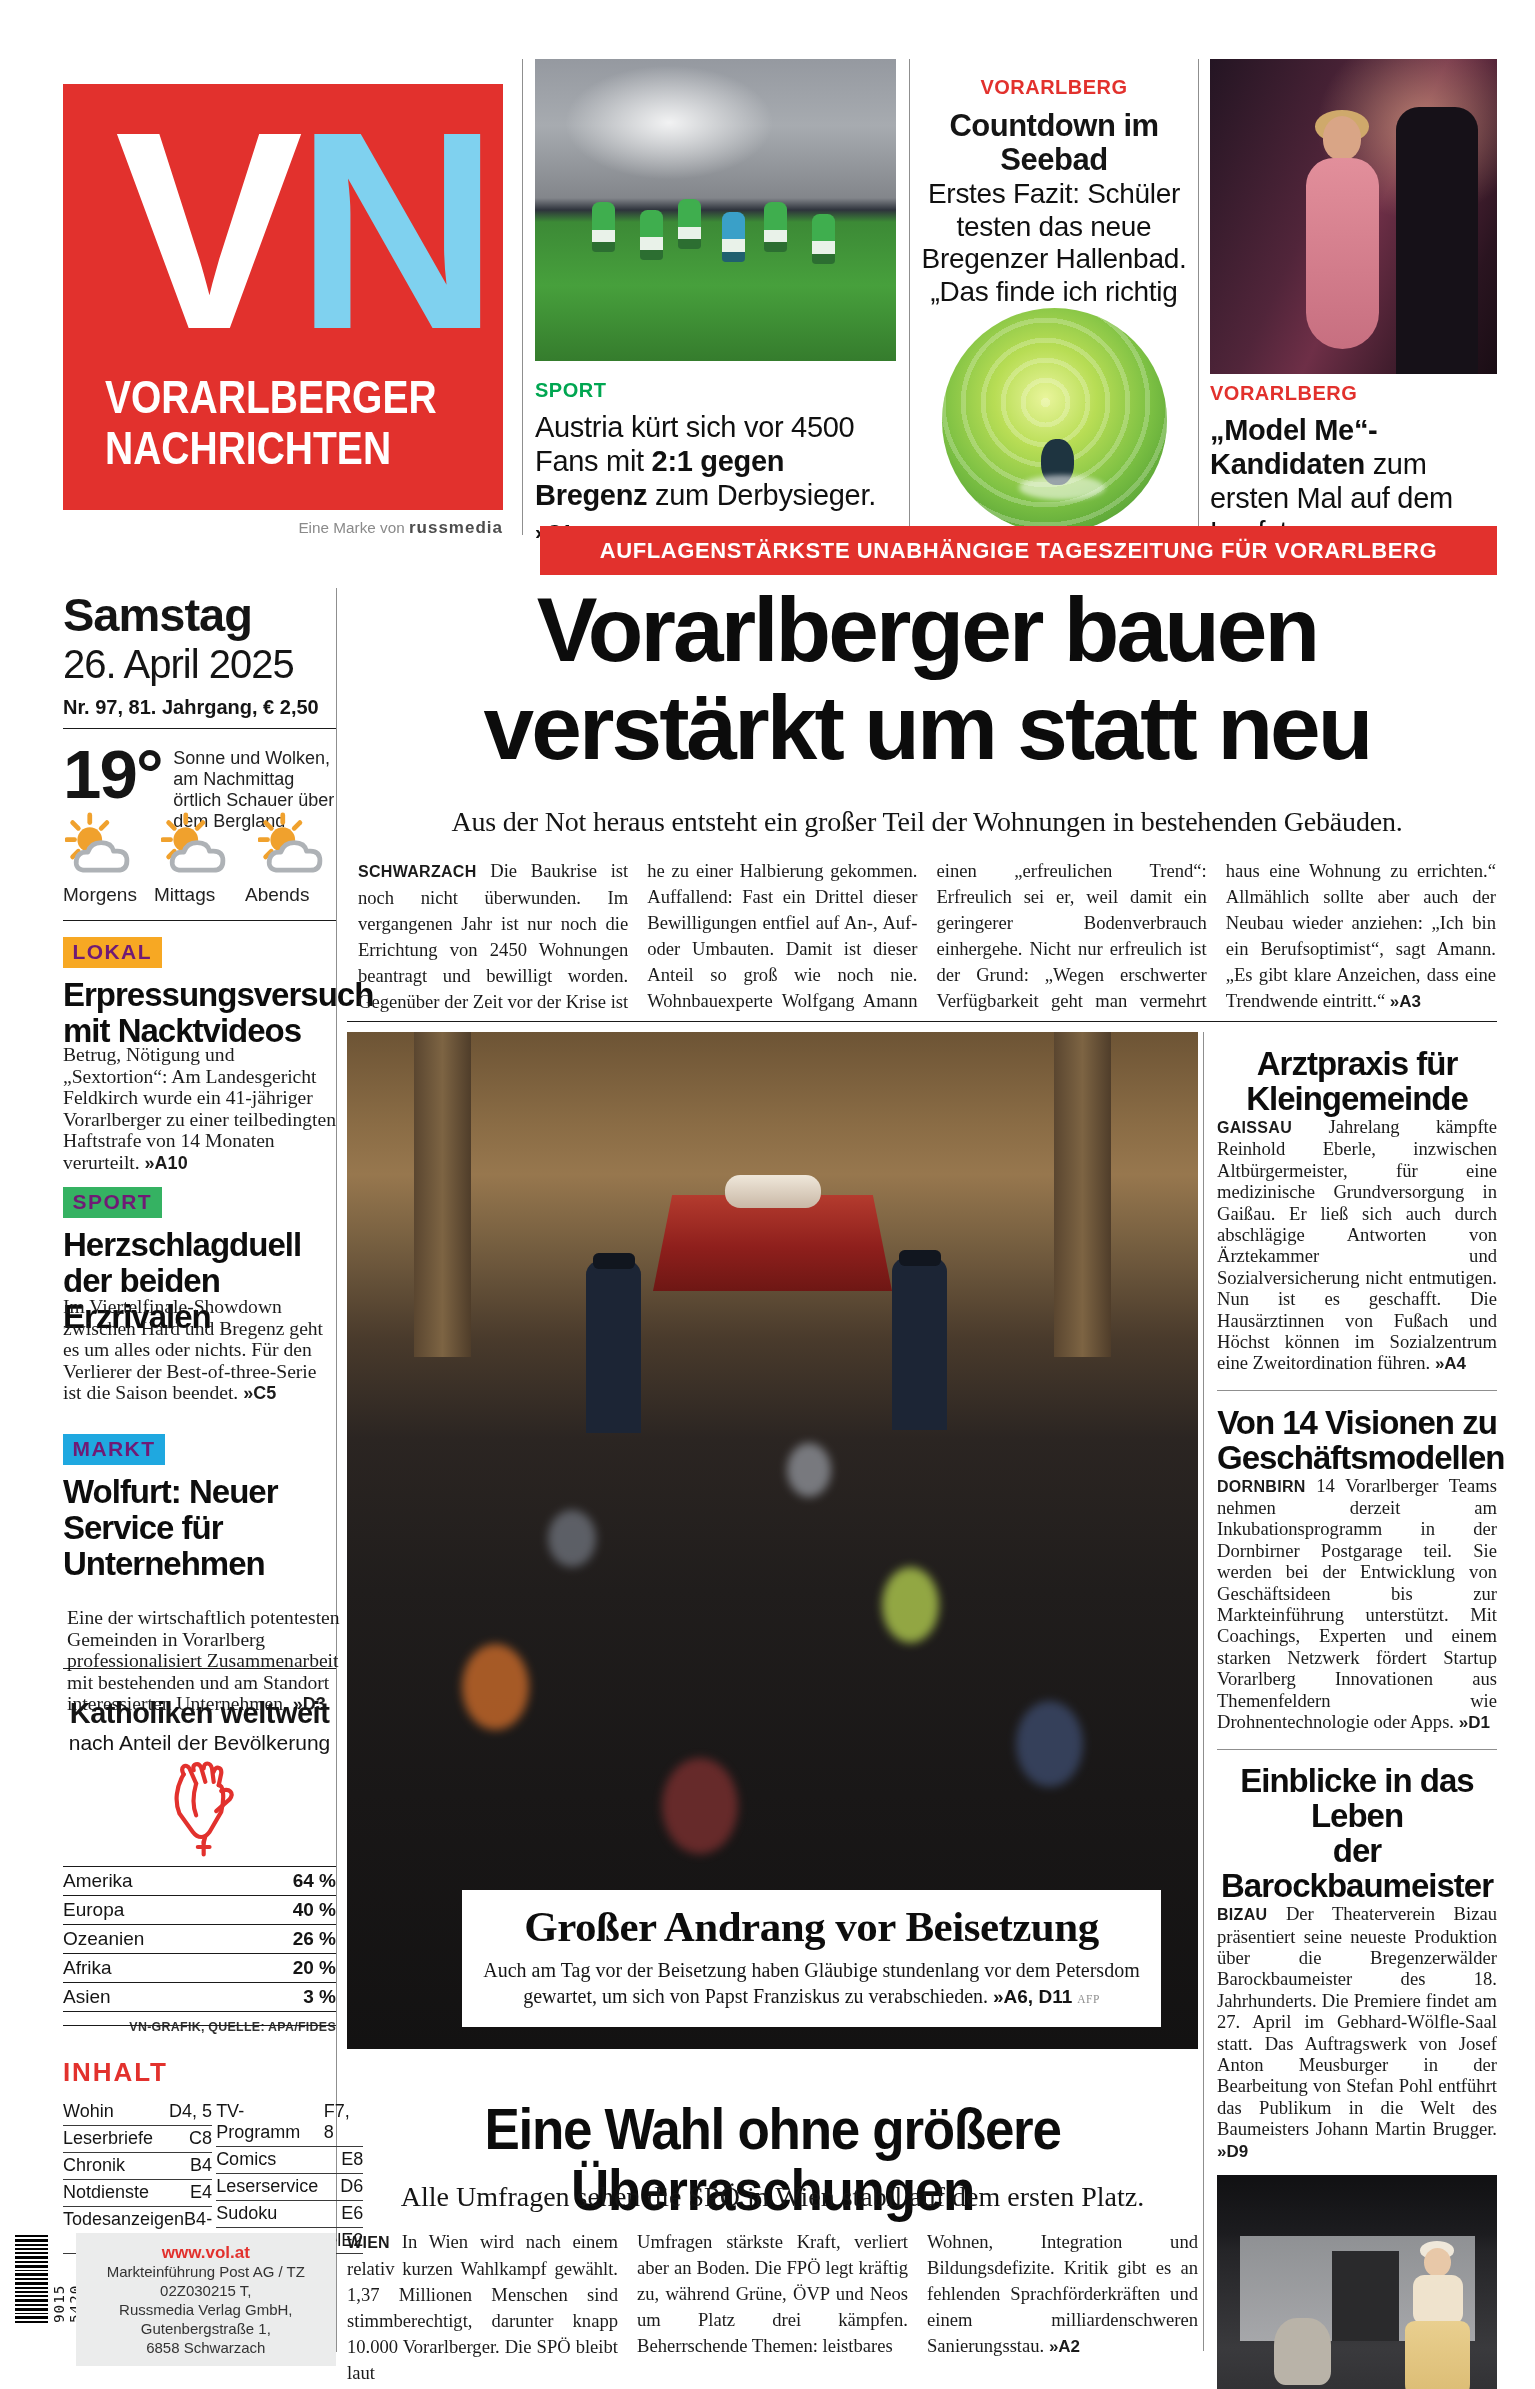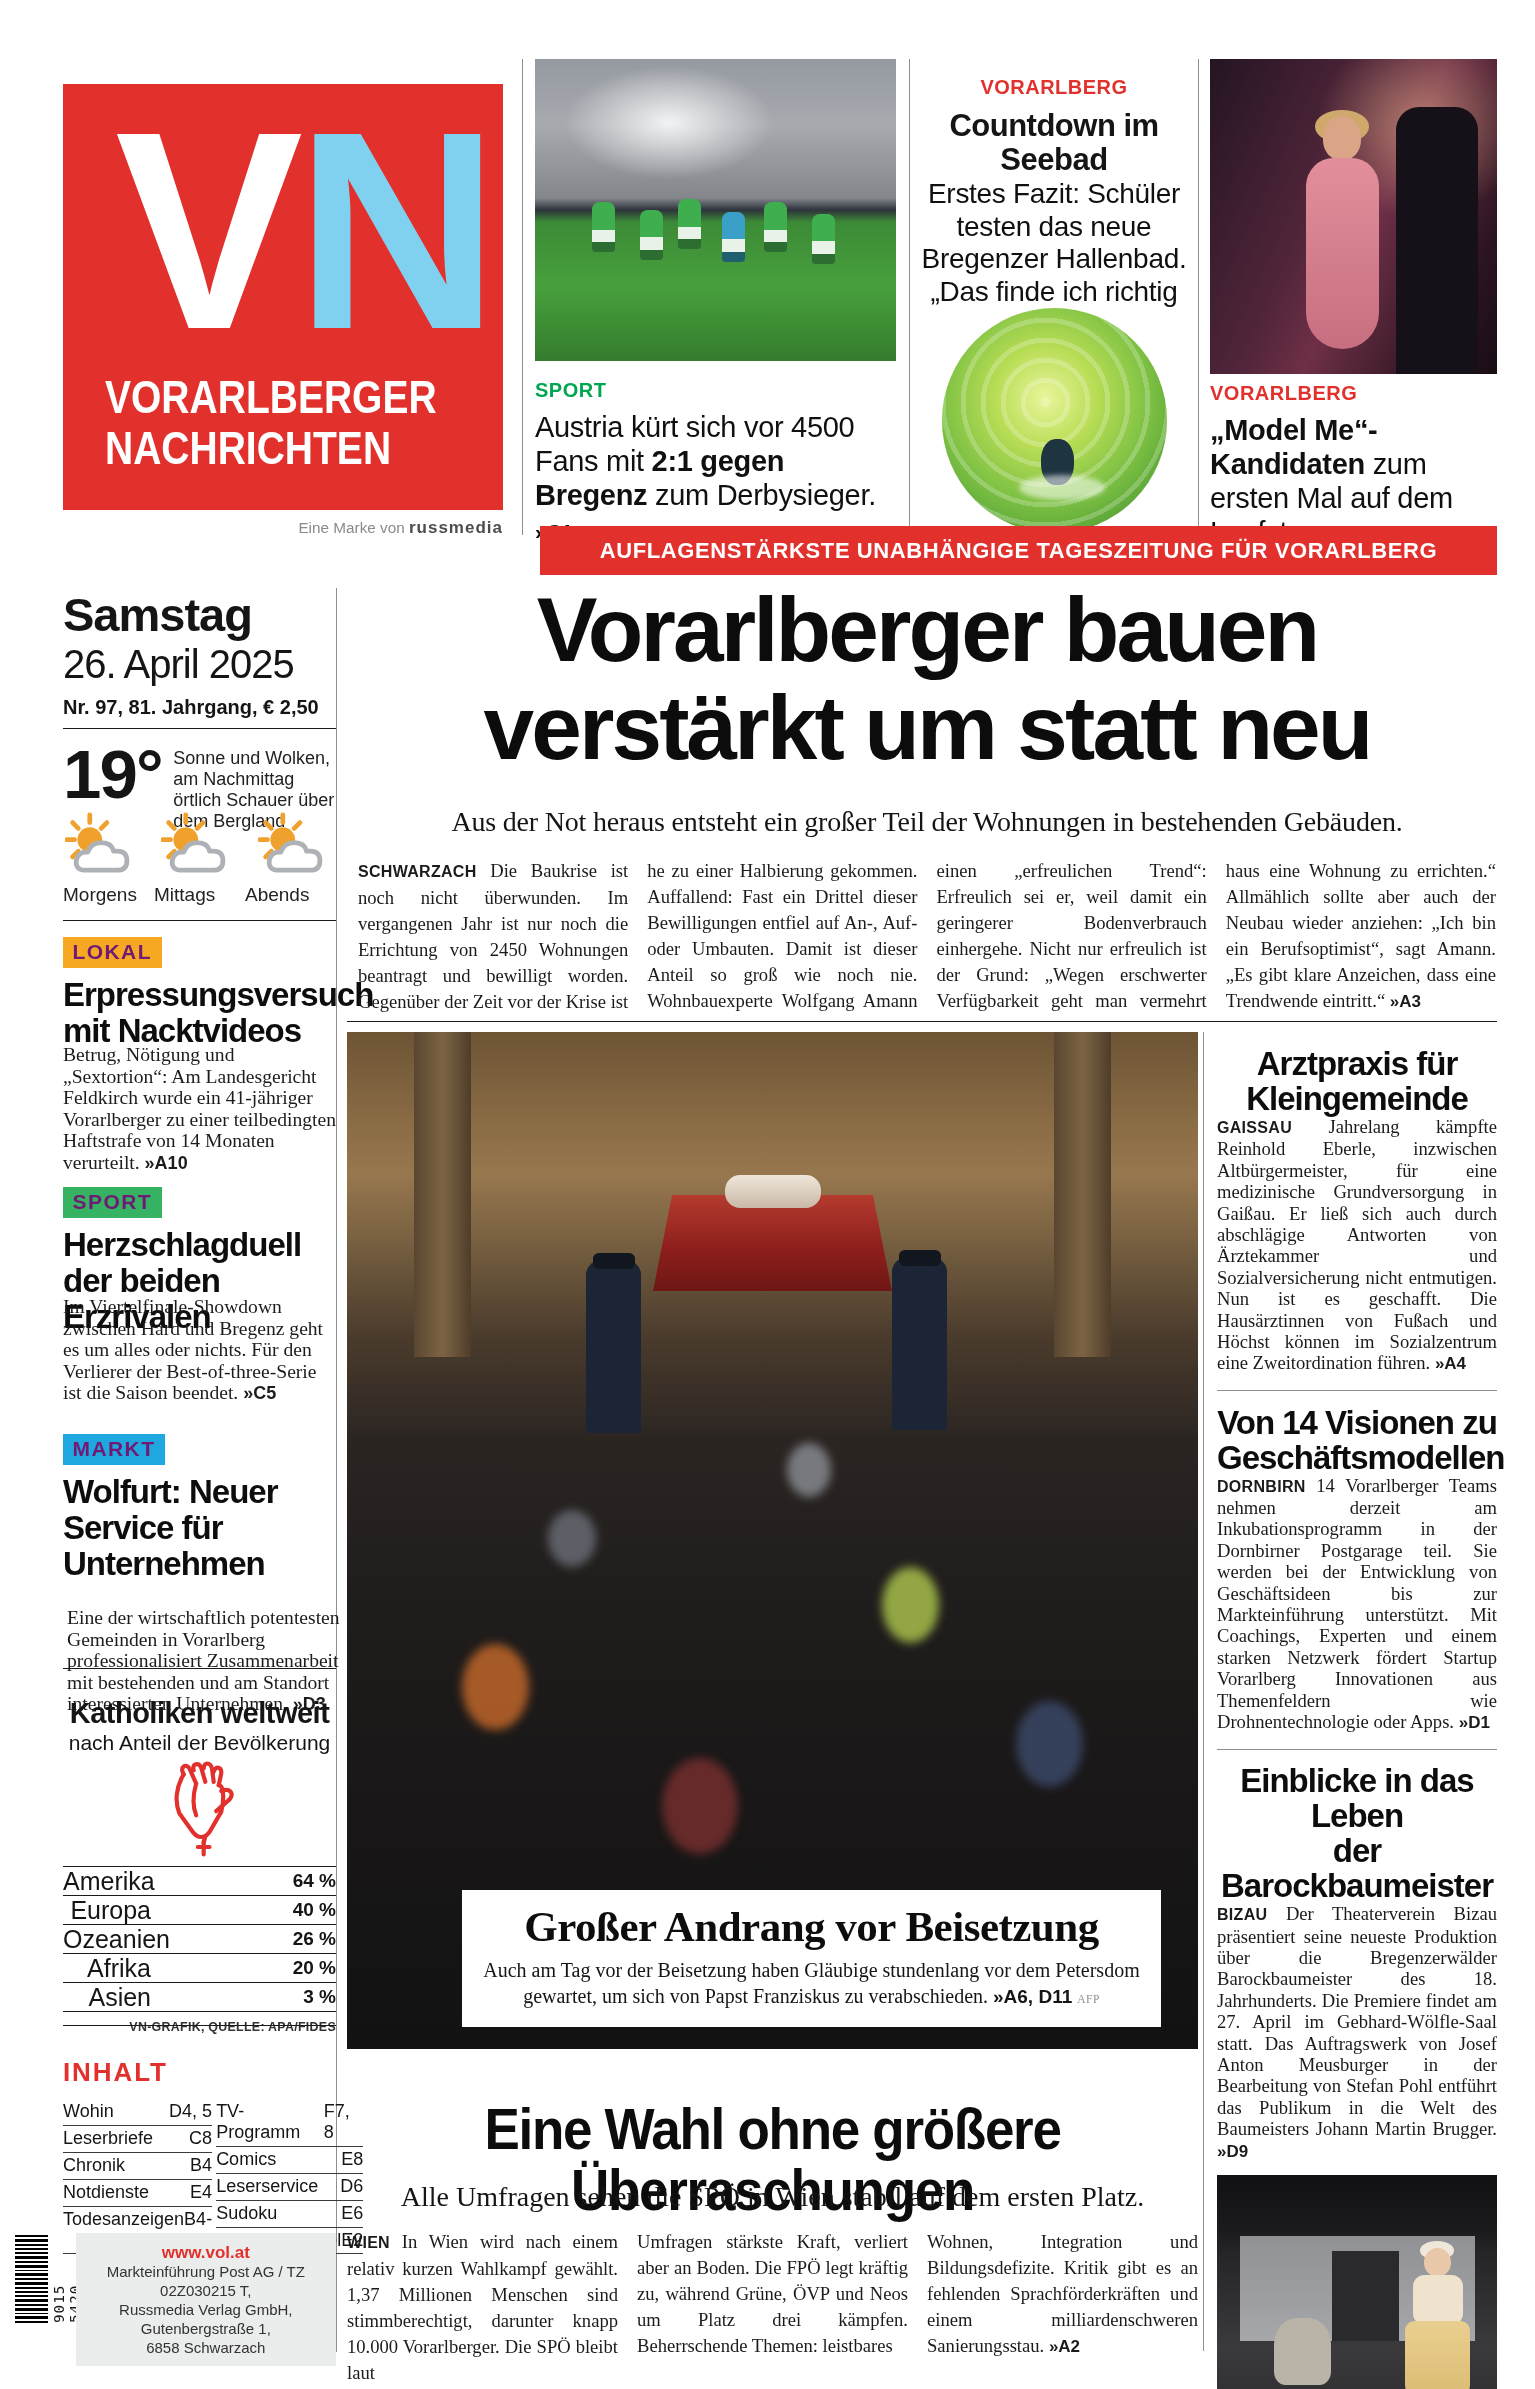--- a/index.html
+++ b/index.html
@@ -37,21 +37,21 @@
   .badge{display:inline-block;color:#701a75;font-weight:bold;font-size:21px;letter-spacing:1.4px;
          padding:2.9px 9.6px 3.8px}
   .rail-head{font-size:33px;line-height:36px;font-weight:bold;letter-spacing:-1px;color:#0d0d0d}
   .rail-body{font-family:"Liberation Serif",serif;font-size:19.6px;line-height:21.5px;color:#1c1c1c}
   .rail-body .ref{font-family:"Liberation Sans",sans-serif;font-weight:bold;font-size:18px}
   
   .chart-title{font-size:29px;font-weight:bold;letter-spacing:-0.5px;text-align:center}
   .chart-sub{font-size:21px;text-align:center;margin-top:1px}
   .chart-rows{border-bottom:1px solid #1a1a1a;margin-top:5.7px}
   .chart-row{display:flex;align-items:center;border-top:1px solid #1a1a1a;height:28px}
-  .chart-label{width:88px;text-align:right;font-size:25px;padding-right:8.6px;flex:none}
+  .chart-label{width:88px;text-align:left;font-size:19px;padding-right:8.6px;flex:none}
   .chart-bar-wrap{flex:1;height:19px;position:relative}
   .bar{height:19px;background:#e2312d}
   .chart-val{width:52px;text-align:right;font-weight:bold;font-size:19px;flex:none}
   .chart-src{font-size:12.4px;font-weight:bold;color:#333;text-align:right;letter-spacing:0.3px;margin-top:7.6px}
   
   .inh-title{color:#e2312d;font-weight:bold;font-size:26px;letter-spacing:1.9px}
   .inh-table{display:flex;gap:4px;margin-top:11.5px}
   .inh-col{flex:1}
   .inh-row{display:flex;justify-content:space-between;border-bottom:1px solid #3a3a3a;
            font-size:18px;padding:1.9px 0 2.9px;align-items:baseline}

